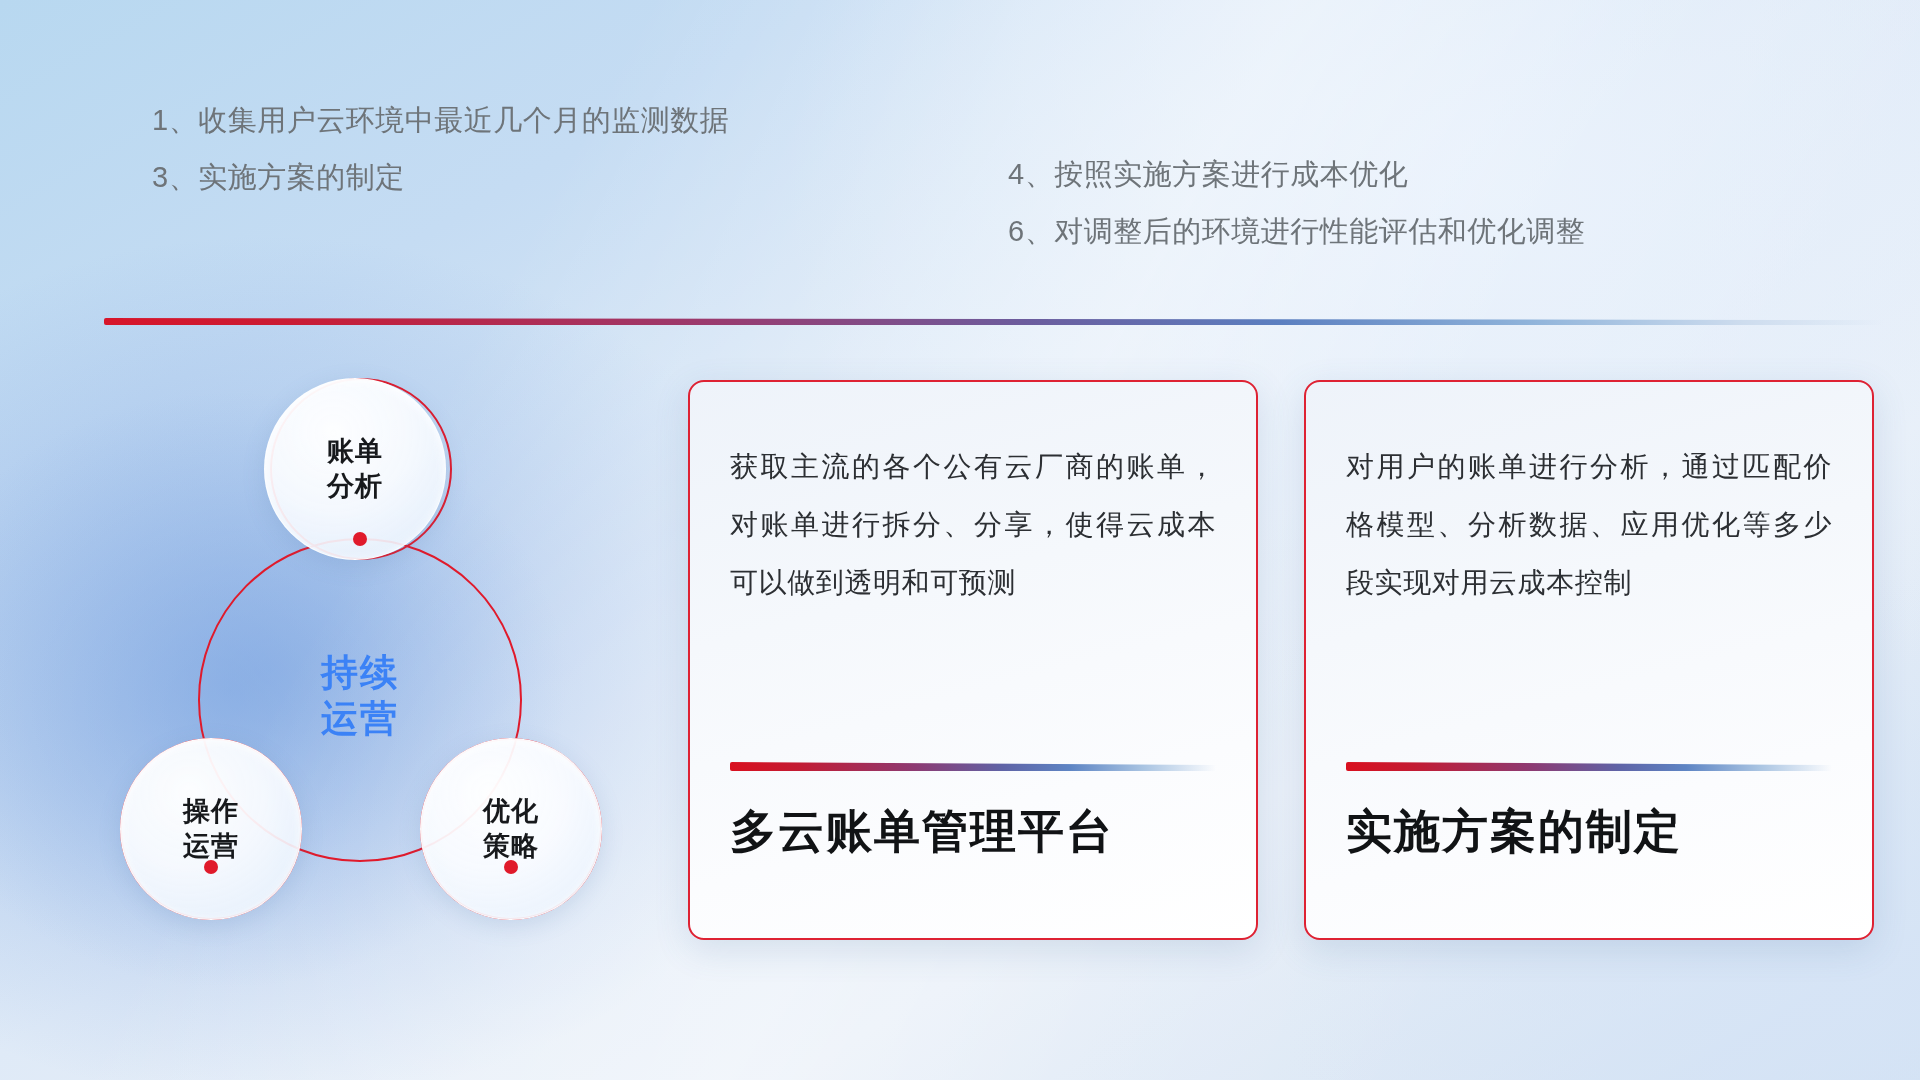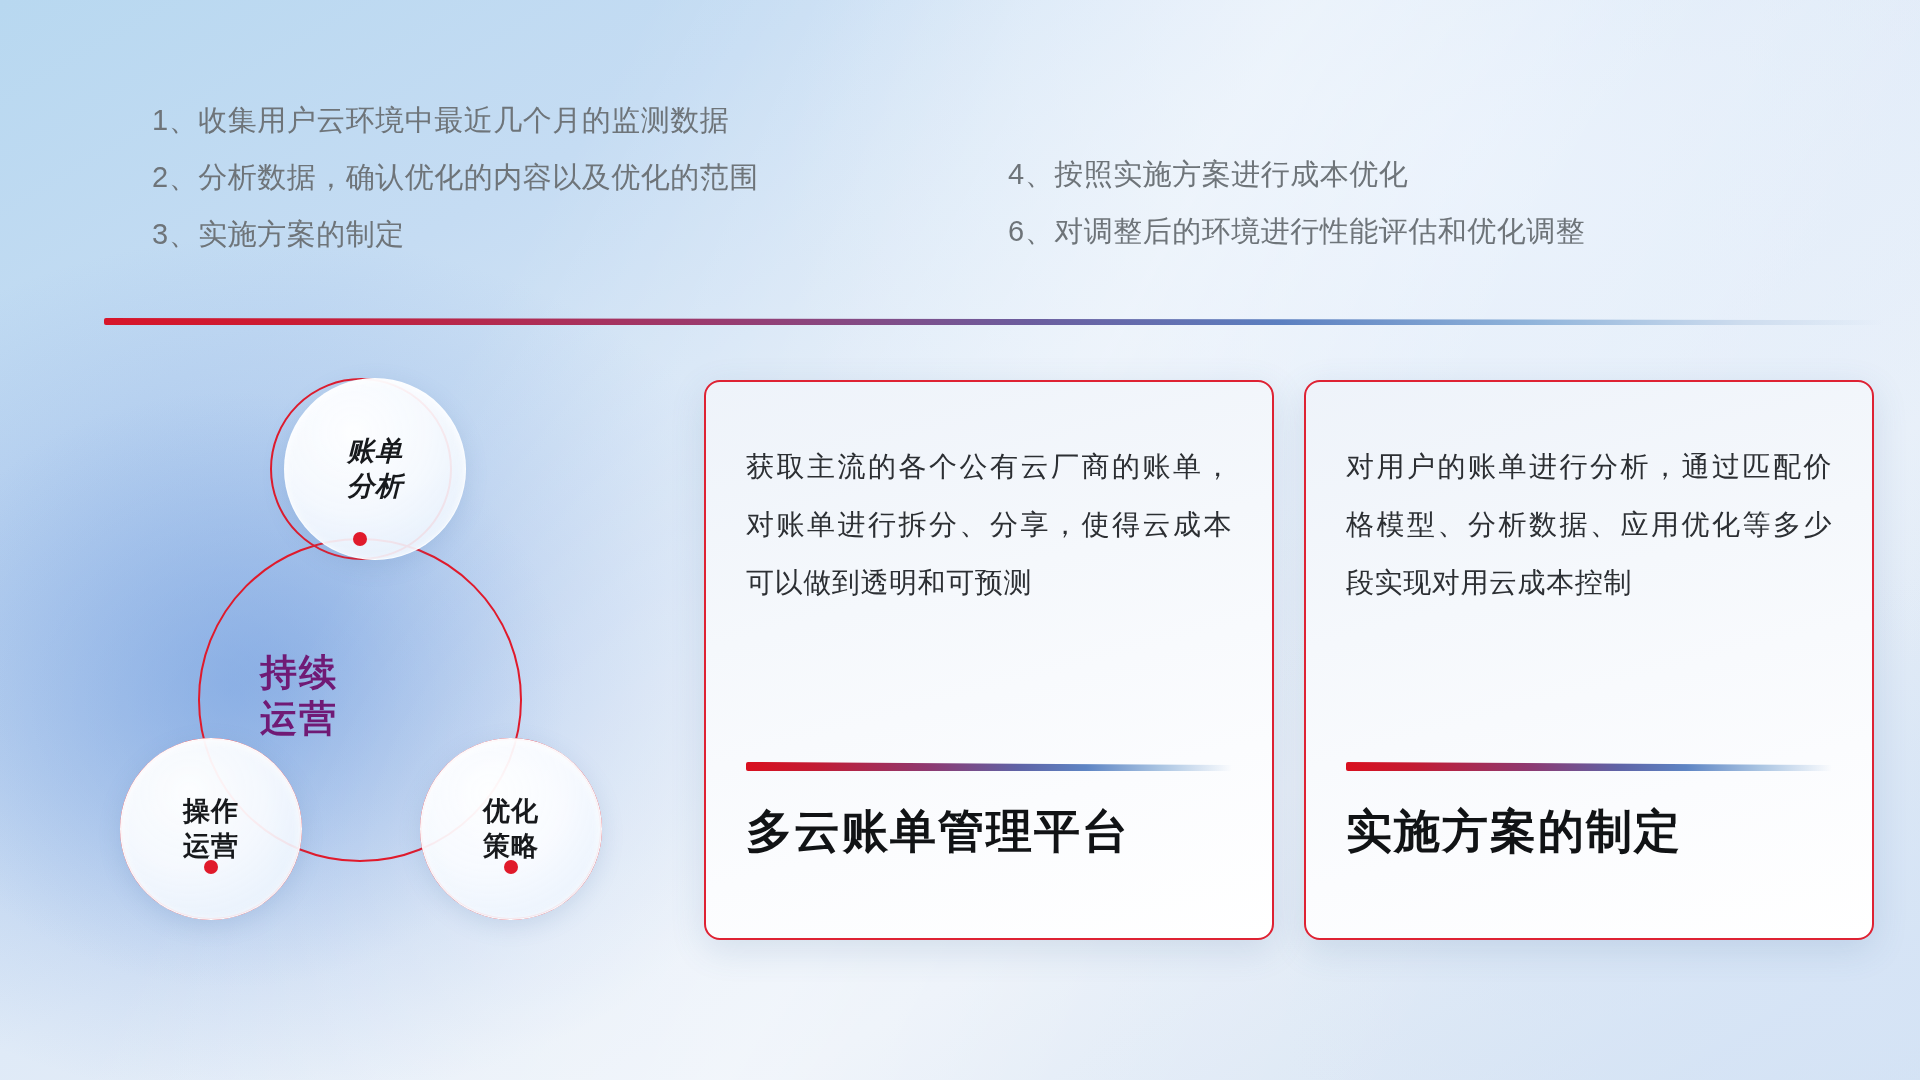--- a/index.html
+++ b/index.html
@@ -70,39 +70,39 @@
     background: radial-gradient(circle at 38% 30%, rgba(255,255,255,0.97) 0%, rgba(250,252,255,0.93) 45%, rgba(229,240,252,0.88) 100%);
     border: 1px solid rgba(255,255,255,0.85);
     box-shadow: 0 6px 22px rgba(90,130,180,0.18), inset 0 2px 10px rgba(255,255,255,0.9);
     display: flex; align-items: center; justify-content: center;
   }
   .v-label {
     text-align: center; font-weight: 700; color: #17191c;
     font-size: 27px; line-height: 1.28; letter-spacing: 1px;
   }
   .v-center-label {
-    position: absolute; width: 200px; text-align: left;
-    font-weight: 700; color: #701a75; font-size: 37px; line-height: 1.24;
+    position: absolute; width: 200px; text-align: center;
+    font-weight: 700; color: #3b82f6; font-size: 37px; line-height: 1.24;
     letter-spacing: 2px;
   }
   .v-dot {
     position: absolute; width: 14px; height: 14px; border-radius: 50%;
     background: #e01a2b;
   }
 
   
   .card {
     position: absolute; top: 380px; width: 570px; height: 560px;
     border-radius: 16px;
     border: 2px solid #de2233;
     background: linear-gradient(165deg, #eef3fa 0%, #f5f8fc 38%, #fbfcfe 72%, #ffffff 100%);
     box-shadow: 0 10px 34px rgba(70,110,160,0.16);
     overflow: hidden;
   }
-  .card.one { left: 704px; padding-left: 10px; }
+  .card.one { left: 688px; padding-left: 10px; }
   .card.two { left: 1304px; }
   .card-inner { position: absolute; inset: 0; padding: 56px 40px 40px 40px; display: flex; flex-direction: column; }
   .card-body {
     font-size: 28px; color: #2c2f33; line-height: 2.07;
     letter-spacing: 0.6px; text-align: justify;
   }
   .card-rule {
     margin-top: auto; height: 9px; width: 100%;
     background: linear-gradient(90deg,#d9101f 0%, #c31b33 14%, #8d3a72 38%, #5f63a6 56%, #5e85c4 70%, #a9c4e2 85%, rgba(235,243,251,0) 100%);
     clip-path: polygon(0 0, 100% 3px, 100% 9px, 0 100%);
@@ -116,40 +116,39 @@
 </style>
 </head>
 <body>
 
 <div class="bg-blue-left"></div>
 <div class="bg-sweep"></div>
 
 <div class="bullets">
   <div class="bullet-col left">
     <div class="bullet-line">1、收集用户云环境中最近几个月的监测数据</div>
-    <div class="bullet-line">2、分析数据，确认优化的内容以及优化的范围</div>
     <div class="bullet-line">3、实施方案的制定</div>
   </div>
   <div class="bullet-col right">
     <div class="bullet-line">4、按照实施方案进行成本优化</div>
     <div class="bullet-line">6、对调整后的环境进行性能评估和优化调整</div>
   </div>
 </div>
 
 <div class="divider"></div>
 
 <div class="venn">
 
   <div class="v-ring" style="left:98px; top:178px; width:324px; height:324px;"></div>
 
   <div class="v-ring" style="left:170px; top:18px; width:182px; height:182px;"></div>
   <div class="v-ring" style="left:20px; top:378px; width:182px; height:182px;"></div>
   <div class="v-ring" style="left:320px; top:378px; width:182px; height:182px;"></div>
 
-  <div class="v-bubble" style="left:184px; top:18px; width:182px; height:182px;font-style:italic;">
+  <div class="v-bubble" style="left:164px; top:18px; width:182px; height:182px;">
     <div class="v-label">
       <div>账单</div>
       <div>分析</div>
     </div>
   </div>
 
   <div class="v-bubble" style="left:20px; top:378px; width:182px; height:182px;">
     <div class="v-label">
       <div>操作</div>
       <div>运营</div>

